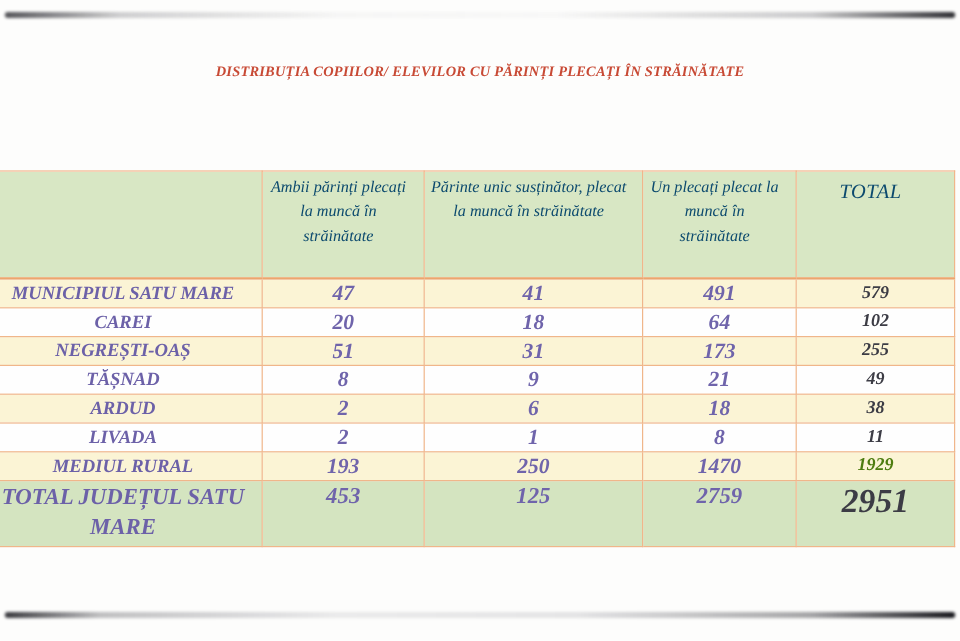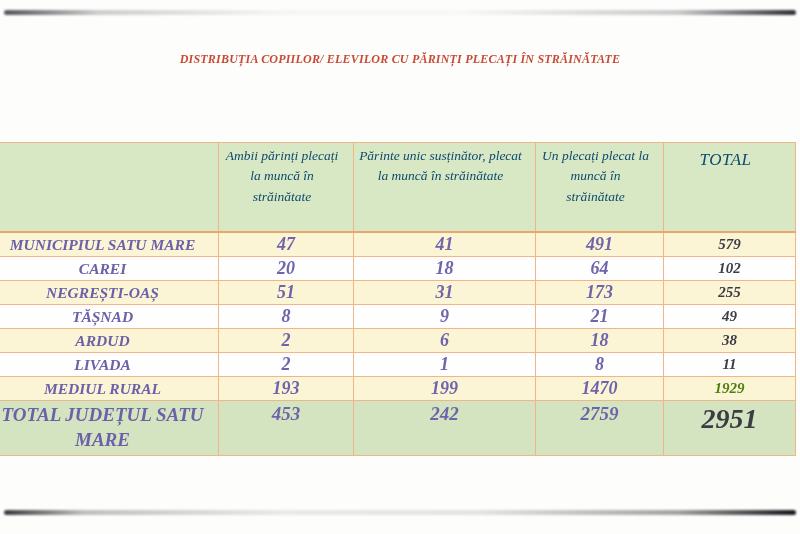--- a/index.html
+++ b/index.html
@@ -126,27 +126,27 @@
       <tr class="row-white">
         <td class="lbl">LIVADA</td>
         <td class="val">2</td>
         <td class="val">1</td>
         <td class="val">8</td>
         <td class="tot">11</td>
       </tr>
       <tr class="row-cream">
         <td class="lbl">MEDIUL RURAL</td>
         <td class="val">193</td>
-        <td class="val">199</td>
+        <td class="val">250</td>
         <td class="val">1470</td>
         <td class="tot purple">1929</td>
       </tr>
       <tr class="total-row">
         <td class="lbl">TOTAL JUDEȚUL SATU MARE</td>
         <td class="val">453</td>
-        <td class="val">242</td>
+        <td class="val">125</td>
         <td class="val">2759</td>
         <td class="tot">2951</td>
       </tr>
     </tbody>
   </table>
 
 </div>
 
 </body></html>

